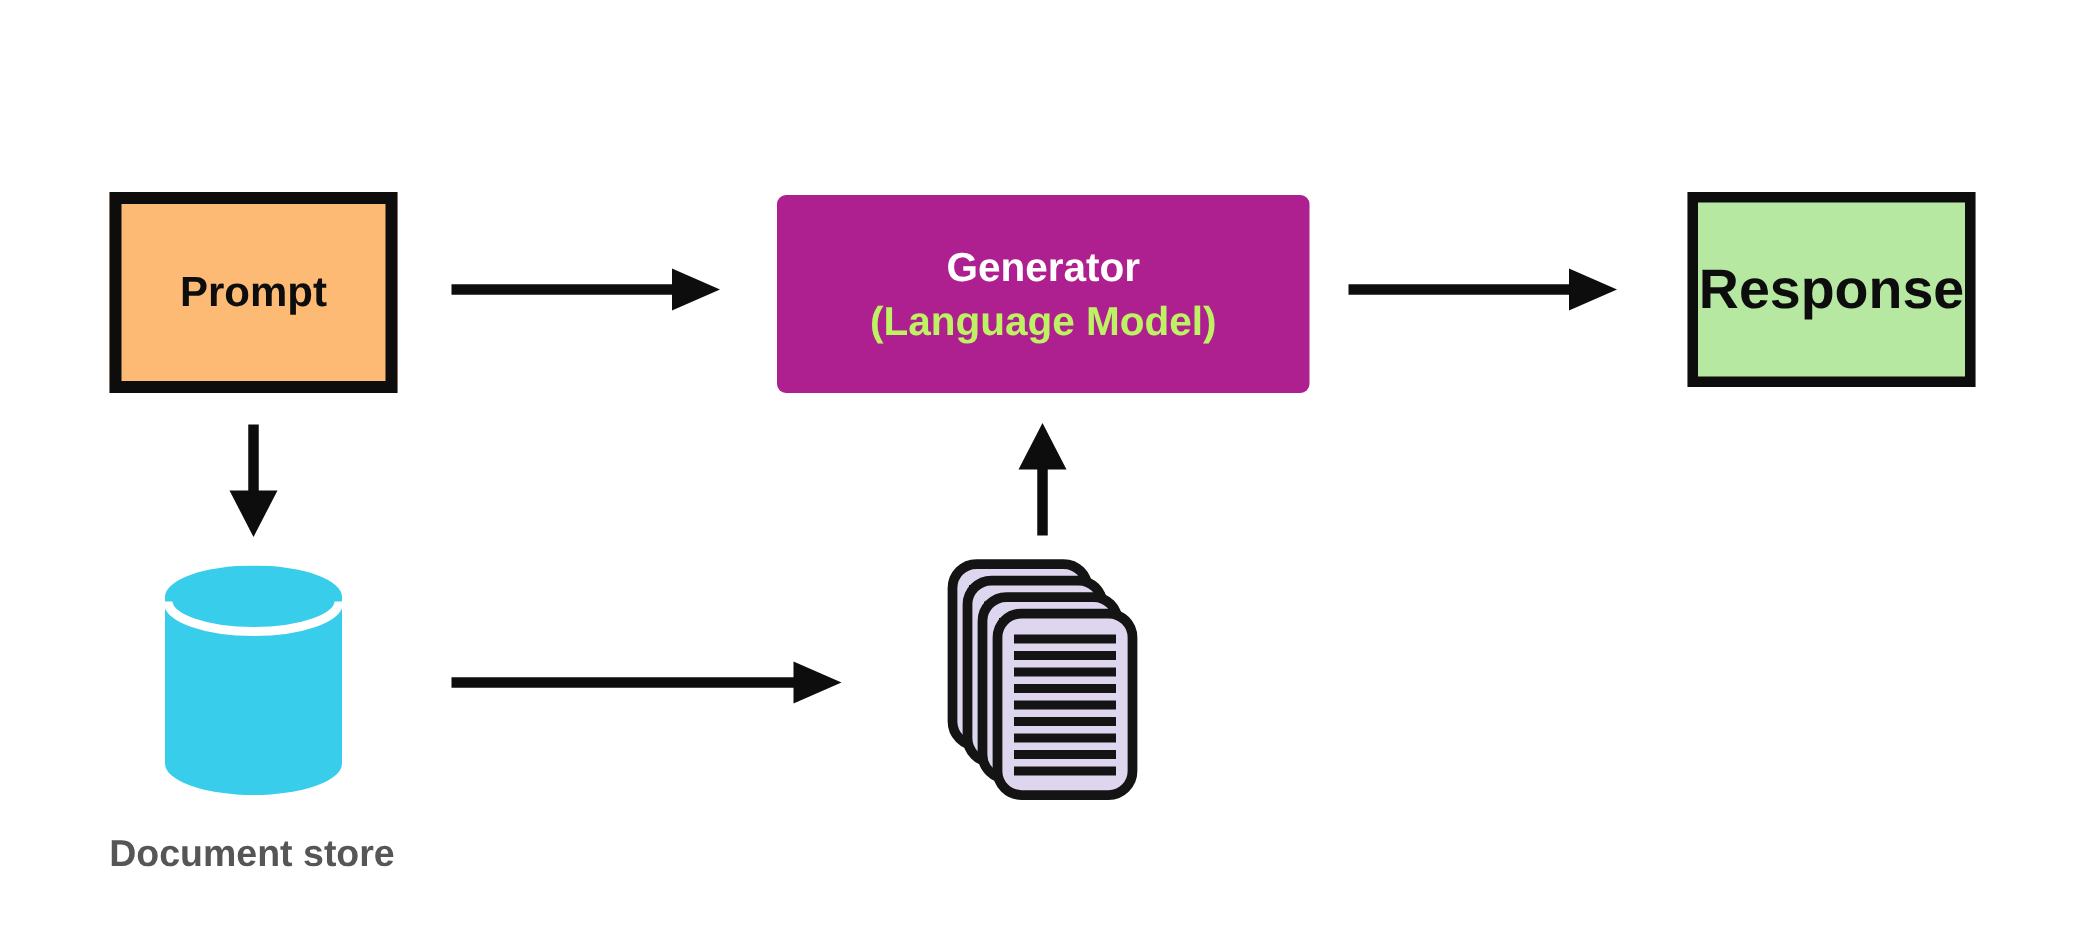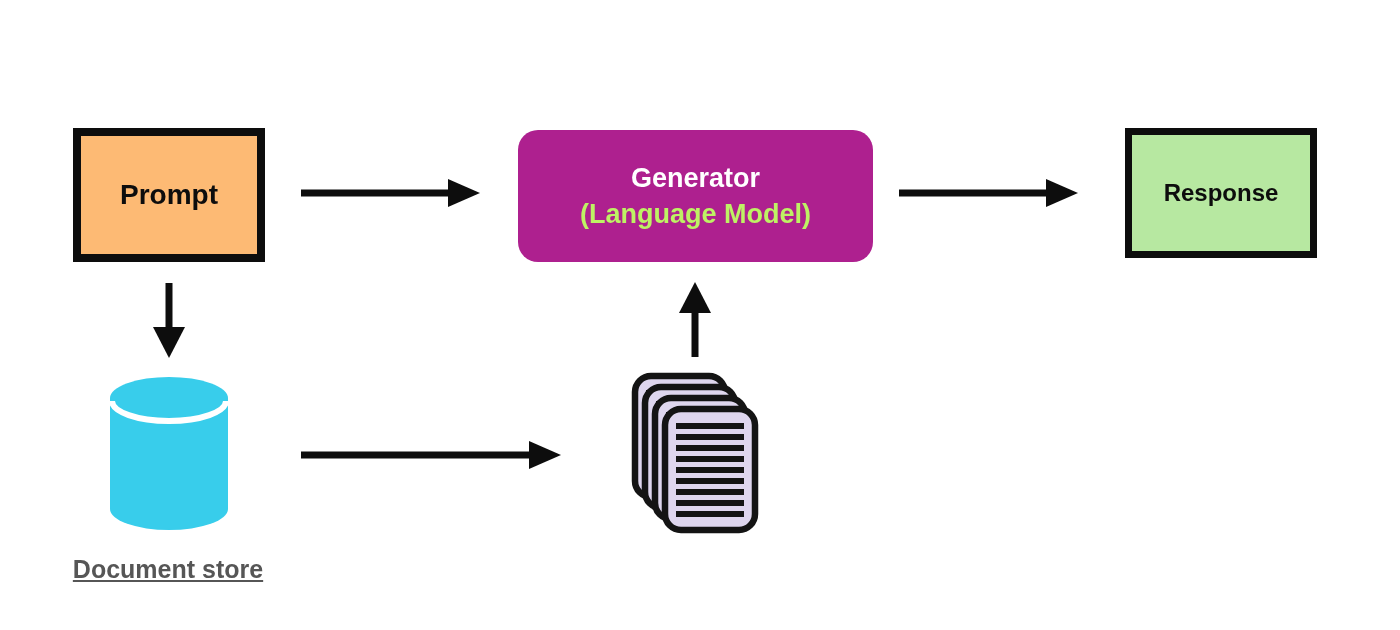--- a/index.html
+++ b/index.html
@@ -11,33 +11,33 @@
     position:absolute;display:flex;align-items:center;justify-content:center;
     box-sizing:border-box;text-align:center;
   }
   .box-prompt{
     left:73px;top:128px;width:192px;height:134px;
     border:8px solid #0d0d0d;
     font-size:28px;font-weight:bold;color:#0d0d0d;
   }
   .box-generator{
     left:518px;top:130px;width:355px;height:132px;
-    border-radius:20px;
+    border-radius:6px;
     font-size:27px;font-weight:bold;line-height:36px;
     flex-direction:column;
   }
   .box-response{
     left:1125px;top:128px;width:192px;height:130px;
     border:7px solid #0d0d0d;
-    font-size:24px;font-weight:bold;color:#0d0d0d;
+    font-size:37px;font-weight:bold;color:#0d0d0d;
   }
   .icon{position:absolute;}
   .caption{
     position:absolute;width:300px;text-align:center;
-    font-size:25px;font-weight:bold;text-decoration:underline;
+    font-size:25px;font-weight:bold;
   }
   .cap-store{left:18px;top:555px;}
   .cap-docs{left:545px;top:555px;}
   .arrow{position:absolute;}
 </style>
 </head>
 <body>
 
 <div class="canvas">
 

